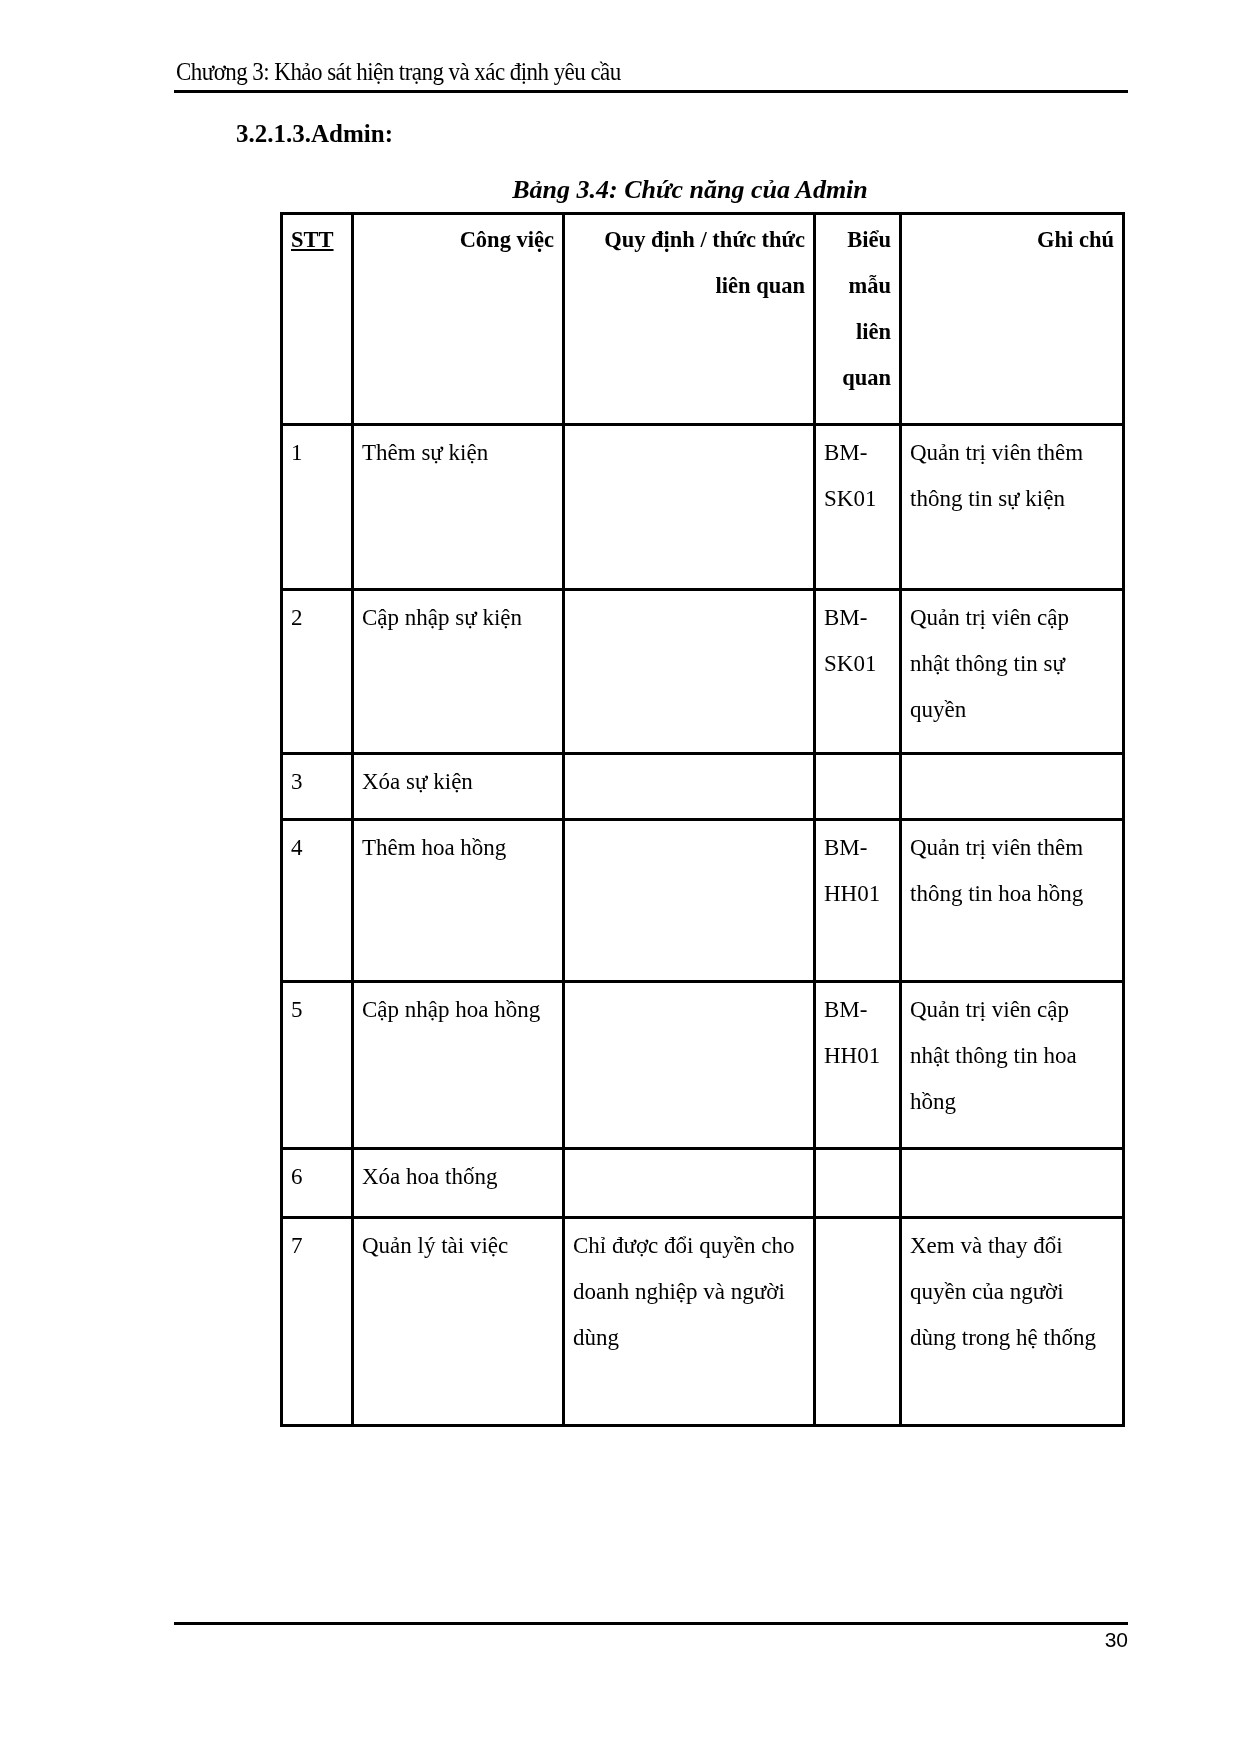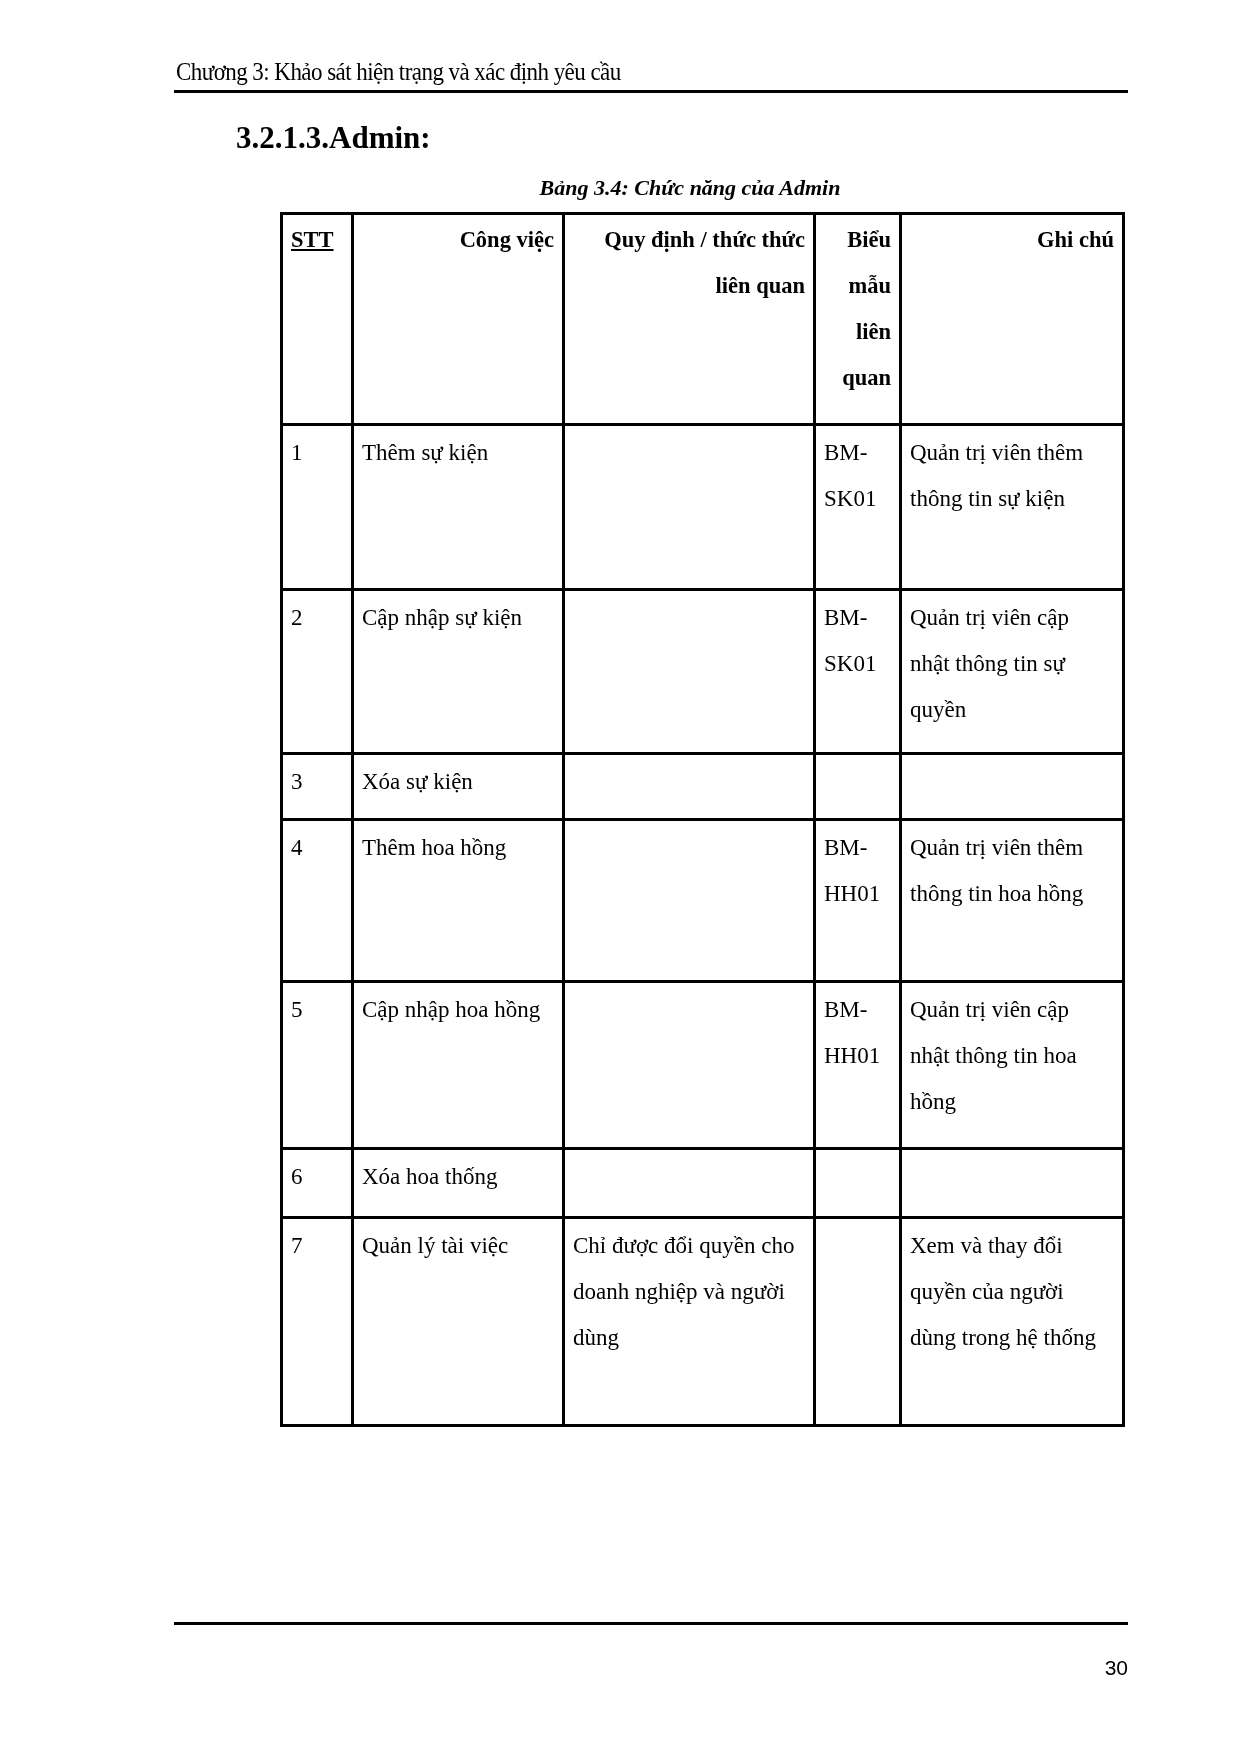--- a/index.html
+++ b/index.html
@@ -1,34 +1,34 @@
 <!DOCTYPE html>
 <html><head>
   <meta charset="utf-8">
   <style>
     html, body { margin: 0; padding: 0; background: #ffffff; }
     body { width: 1240px; height: 1754px; position: relative; overflow: hidden;
            font-family: "Liberation Serif", "DejaVu Serif", serif; color: #000; }
     .running-header { position: absolute; left: 176px; top: 58px; font-size: 25px;
                       letter-spacing: -0.6px; transform: scaleX(0.92); transform-origin: left top; }
     .header-rule { position: absolute; left: 174px; top: 90px; width: 954px; height: 3px; background: #000; }
-    .section-heading { position: absolute; left: 236px; top: 120px; font-size: 31px; font-weight: bold; }
+    .section-heading { position: absolute; left: 236px; top: 120px; font-size: 25px; font-weight: bold; }
     .caption { position: absolute; left: 0; width: 1240px; top: 175px; text-align: center;
-               font-size: 22px; font-style: italic; font-weight: bold; padding-left: 140px; box-sizing: border-box; }
+               font-size: 26px; font-style: italic; font-weight: bold; padding-left: 140px; box-sizing: border-box; }
     table.func { position: absolute; left: 280px; top: 212px; border-collapse: collapse;
                  table-layout: fixed; width: 842px; }
     table.func td, table.func th { border: 3px solid #000; vertical-align: top; padding: 0 8px;
                  font-size: 23px; line-height: 46px; font-weight: normal; text-align: left;
                  word-wrap: break-word; overflow: hidden; }
     table.func th { font-weight: bold; text-align: right; font-size: 22.5px; padding-top: 2px; }
     table.func td { padding-top: 4px; }
     table.func th.col-stt { text-align: left; text-decoration: underline; }
     .footer-rule { position: absolute; left: 174px; top: 1622px; width: 954px; height: 3px; background: #000; }
     .page-number { position: absolute; right: 112px; top: 1628px; font-family: "Liberation Sans", sans-serif;
-                   font-size: 21px; margin-top: 28px; }
+                   font-size: 21px; }
   </style>
 </head>
 <body>
 
 <div class="running-header">Chương 3: Khảo sát hiện trạng và xác định yêu cầu</div>
 <div class="header-rule"></div>
 
 <div class="section-heading">3.2.1.3.Admin:</div>
 <div class="caption">Bảng  3.4: Chức năng của Admin</div>
 

